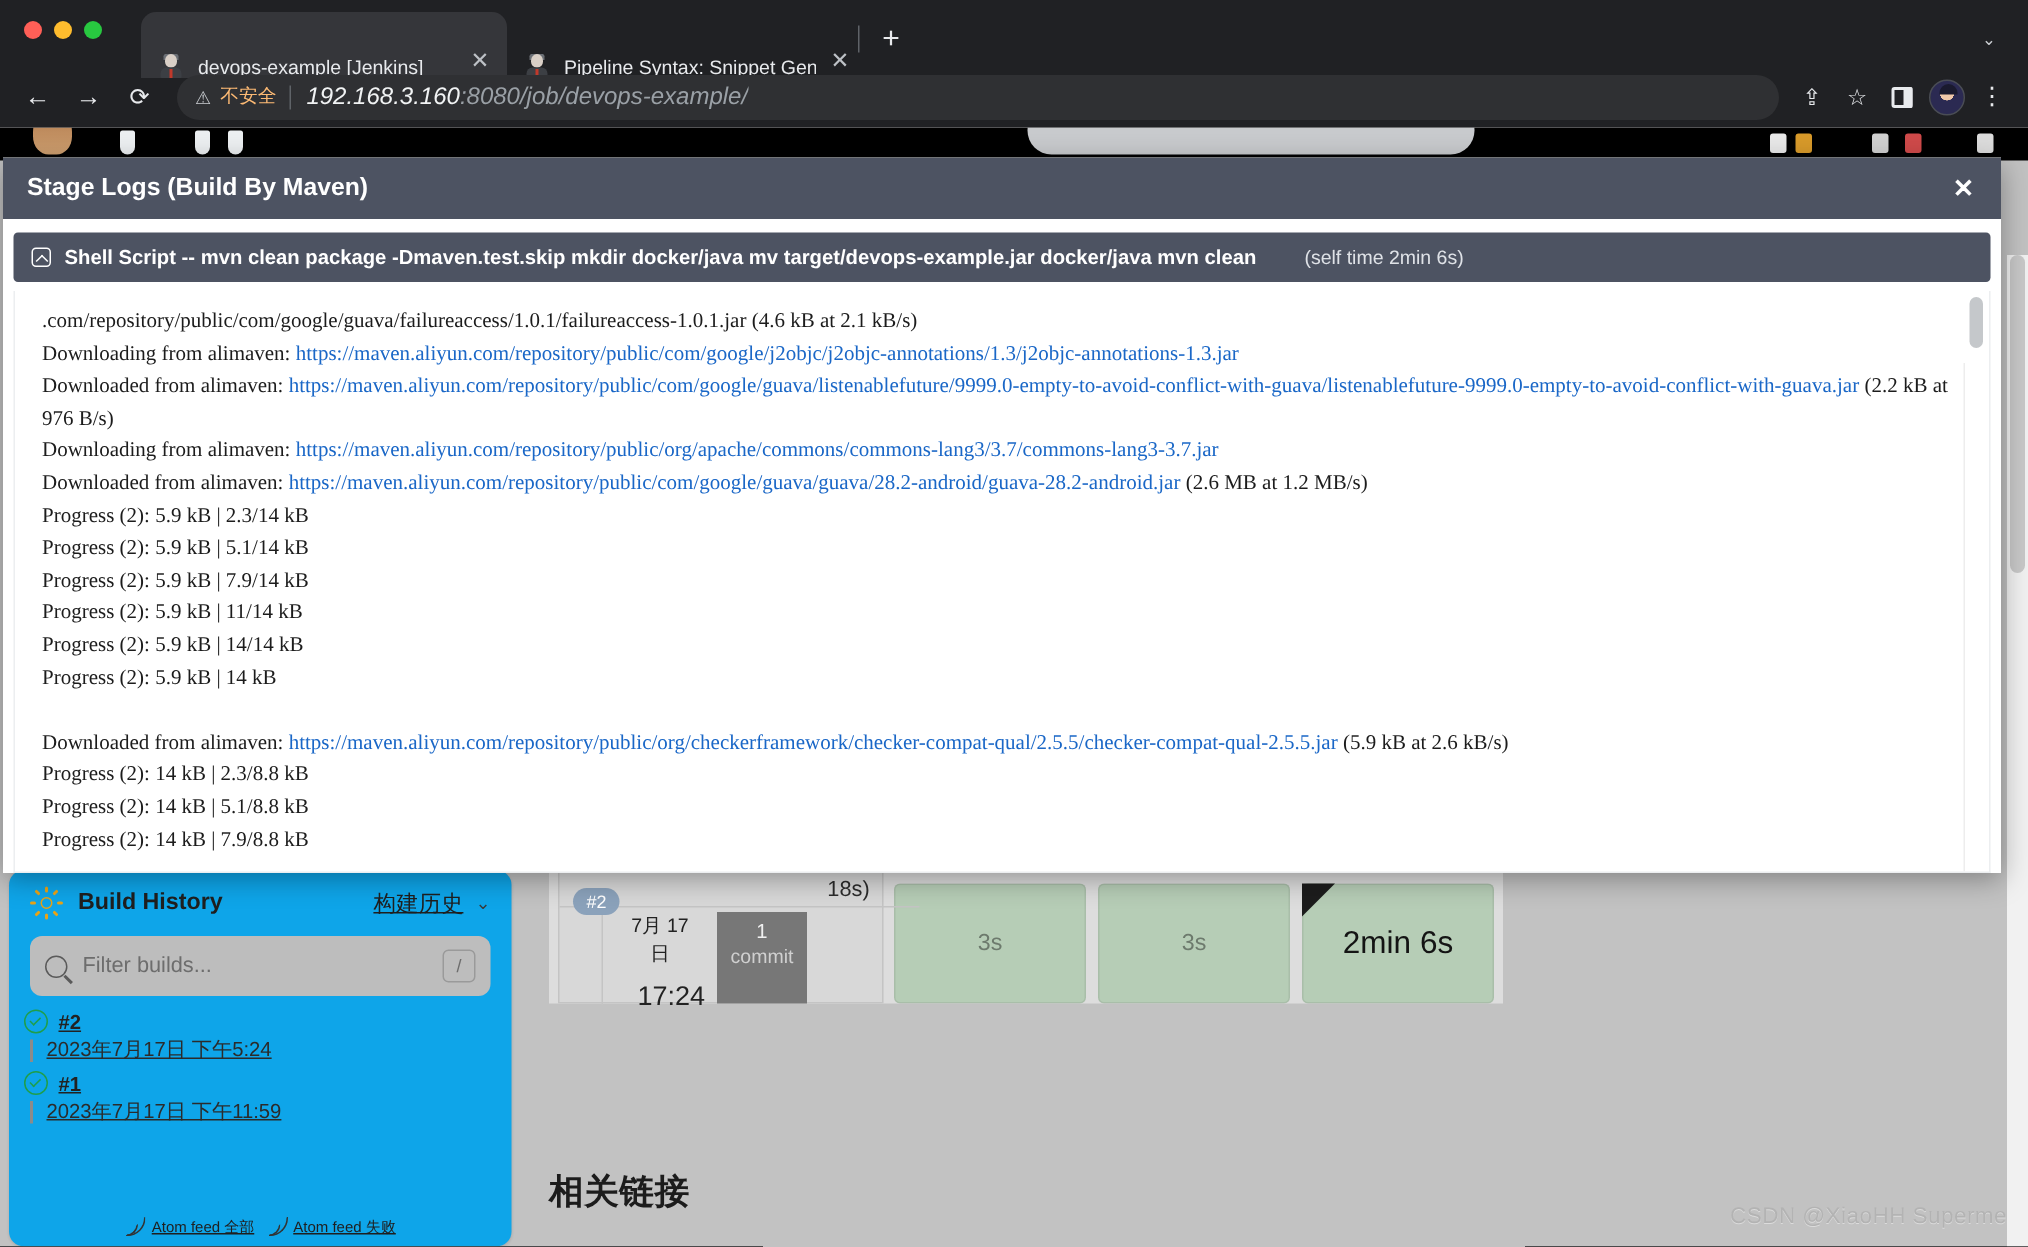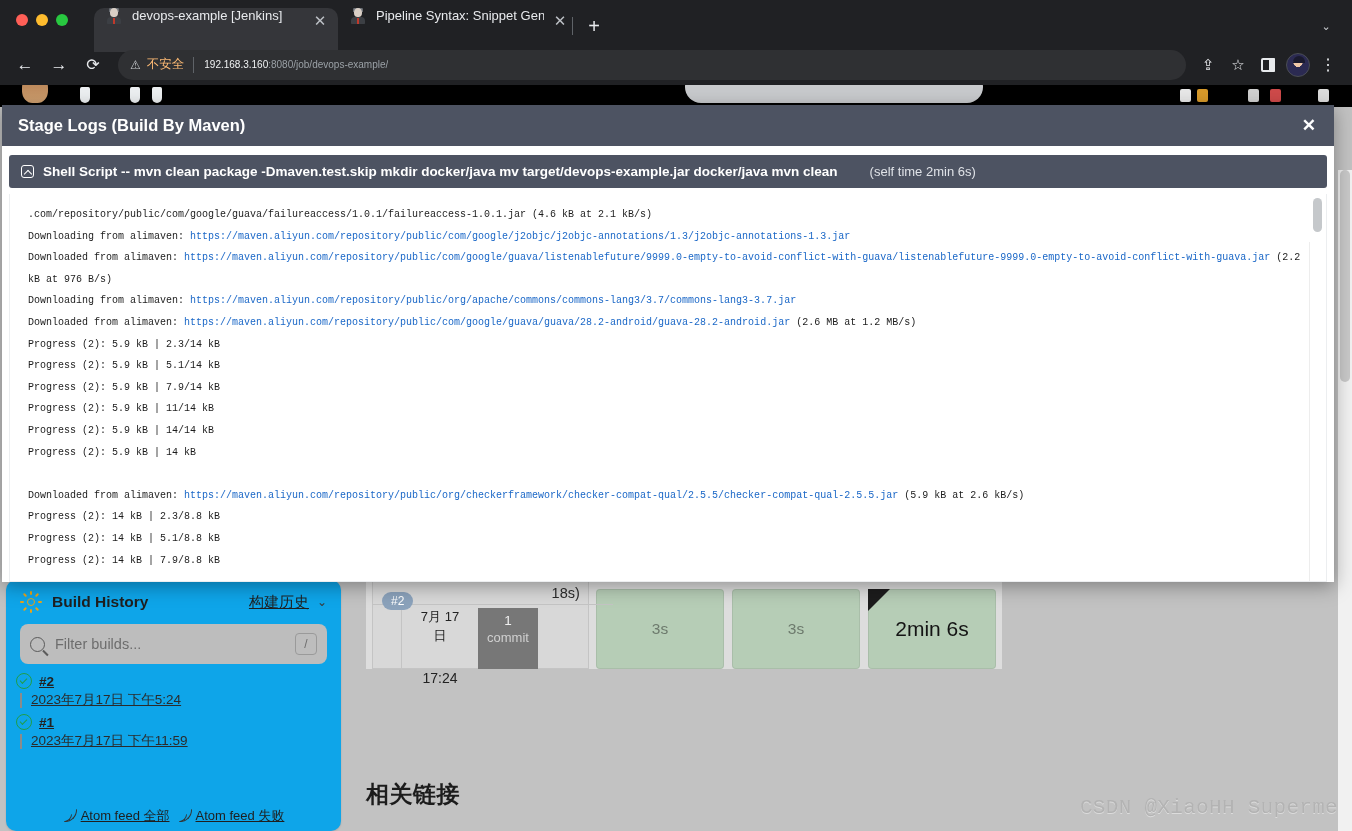--- a/index.html
+++ b/index.html
@@ -21,21 +21,21 @@
   }
   .traffic {
     position:absolute; left:16px; top:14px; display:flex; gap:8px; align-items:center;
   }
   .tl { width:12px; height:12px; border-radius:50%; }
   .tl.r { background:#ff5f57; } .tl.y { background:#febc2e; } .tl.g { background:#28c840; }
 
   .tab {
     position:absolute; top:8px; height:44px;
     border-radius:10px 10px 0 0;
-    display:flex; align-items:flex-start; padding:0 6px 0 12px;
+    display:flex; align-items:flex-end; padding:0 6px 0 12px;
     font-size:13px; color:#e8eaed; overflow:hidden;
   }
   .tab.active { background:#35363a; }
   .tab.inactive { background:transparent; }
   .tab-favicon {
     width:16px; height:16px; margin-right:10px; flex:0 0 16px;
     border-radius:2px; position:relative; overflow:hidden;
   }
   .jenkins-face {
     width:16px; height:16px; position:relative;
@@ -83,21 +83,21 @@
   }
   .nav-btn.reload { font-size:16px; }
   .omnibox {
     flex:1 1 auto; height:30px; background:#2f3033; border-radius:16px;
     display:flex; align-items:center; padding:0 12px; margin:0 8px 0 6px;
     min-width:0;
   }
   .warn-icon { color:#c9ccd0; font-size:12px; margin-right:6px; }
   .insecure-text { color:#fdba74; font-size:12.5px; margin-right:9px; }
   .omni-div { width:1px; height:16px; background:#5f6368; margin-right:10px; }
-  .url { font-size:10px; white-space:nowrap; overflow:hidden; }
+  .url { font-size:16px; white-space:nowrap; overflow:hidden;font-style:italic; }
   .url .host { color:#f1f3f4; }
   .url .path { color:#9aa0a6; }
   .tb-right { display:flex; align-items:center; gap:2px; }
   .tb-ic { width:28px; height:30px; display:flex; align-items:center; justify-content:center; color:#e8eaed; font-size:15px; }
   .sidepanel-ic { width:14px; height:14px; border:2px solid #e8eaed; border-radius:2px; position:relative; }
   .sidepanel-ic::after { content:""; position:absolute; right:-2px; top:-2px; width:6px; height:14px; background:#e8eaed; border-radius:0 1px 1px 0; }
   .avatar {
     width:24px; height:24px; border-radius:50%;
     background:radial-gradient(circle at 50% 38%, #f0c8a8 0 26%, #2b2a52 27% 100%);
     border:1px solid #4a4d55; position:relative; overflow:hidden;
@@ -182,41 +182,41 @@
   .rss {
     width:13px; height:13px; position:relative; display:inline-block;
   }
   .rss::before, .rss::after {
     content:""; position:absolute; left:1px; bottom:1px;
     border:1.6px solid #333; border-color:transparent #333 #333 transparent;
     border-radius:0 0 12px 0;
   }
   .rss::before { width:6px; height:6px; }
   .rss::after { width:11px; height:11px; }
-  .feed-text { font-size:13px; color:#1f1f1f; text-decoration:underline; }
+  .feed-text { font-size:10px; color:#1f1f1f; text-decoration:underline; }
 
   
   .stageview {
     position:absolute; left:366px; top:496px; width:636px; height:88px;
     background:#ddd;
   }
   .sv-row { position:absolute; left:6px; top:0px; width:624px; height:88px; display:flex; }
   .sv-meta {
     width:240px; height:88px; background:#d8d8d8; border:1px solid #c4c4c4; position:relative;
   }
   .sv-18s { position:absolute; right:8px; top:3px; font-size:14.5px; color:#2b2b2b; }
   .sv-badge {
     position:absolute; left:9px; top:10px; background:#8ba2bb; color:#fff;
     font-size:12px; border-radius:9px; padding:2px 9px;
   }
   .sv-date {
     position:absolute; left:37px; top:26px; width:60px; text-align:center;
     font-size:13px; color:#222; line-height:1.45;
   }
-  .sv-time { position:absolute; left:37px; top:88px; width:60px; text-align:center; font-size:14px; color:#222;}
+  .sv-time { position:absolute; left:37px; top:72px; width:60px; text-align:right; font-size:18px; color:#222;}
   .sv-commit {
     position:absolute; left:105px; top:26px; width:60px; height:61px;
     background:#777; color:#e6e6e6; display:flex; flex-direction:column;
     align-items:center; justify-content:flex-start; padding-top:5px; gap:2px;
   }
   .sv-commit .n { font-size:13.5px; color:#f0f0f0; }
   .sv-commit .l { font-size:13px; color:#d0d0d0; }
   .sv-vline { position:absolute; left:28px; top:22px; width:1px; height:66px; background:#c4c4c4; }
   .sv-hline { position:absolute; left:0; top:22px; width:240px; height:1px; background:#c4c4c4; }
   .sv-gap { width:8px; }
@@ -243,24 +243,23 @@
     position:absolute; left:612px; top:484px; width:390px; height:8px; background:#d9d9d9;
   }
 
   
   .related { position:absolute; left:366px; top:694px; width:640px; }
   .related h2 { font-size:23px; font-weight:700; color:#1c1c1c; letter-spacing:.5px; }
 
   
   .watermark {
     position:absolute; right:14px; bottom:12px;
-    font-size:21px; color:#b3b3b3;
+    font-size:15px; color:#b3b3b3;
     text-shadow:0 1px 0 #dcdcdc;
     letter-spacing:.3px;
-    font-family:Liberation Mono, monospace;
   }
 
   
   .modal {
     position:absolute; left:2px; top:105px; width:1332px; height:477px;
     background:#fff; box-shadow:0 4px 18px rgba(0,0,0,.35);
     display:flex; flex-direction:column; overflow:hidden;
   }
   .modal-header {
     height:41px; background:#4d5362; display:flex; align-items:center;
@@ -288,22 +287,22 @@
   .step-self { font-size:13px; font-weight:400; color:#dfe2e7;margin-left:23px; }
 
   .log-area {
     position:absolute; left:7px; right:7px; top:48px; bottom:0;
     background:#fff; border:1px solid #eceef0; border-top:none;
     overflow:hidden;
   }
   .log-scroll {
     position:absolute; left:0; top:0; right:0; bottom:0;
     padding:10px 22px 0 18px;
-    font-family:Liberation Mono, monospace;
-    font-size:10px; line-height:21.6px; color:#1c1c1c;
+    font-family:Liberation Serif, serif;
+    font-size:14px; line-height:21.6px; color:#1c1c1c;
     white-space:pre-wrap; word-break:break-all; overflow:hidden;
   }
   .log-line { min-height:21.6px; }
   .lnk { color:#1a67c7; }
   .log-scrollbar-track {
     position:absolute; right:4px; top:2px; width:9px; bottom:2px;
     background:#fff;
   }
   .log-scrollbar-thumb {
     position:absolute; right:4px; top:4px; width:9px; height:34px;

